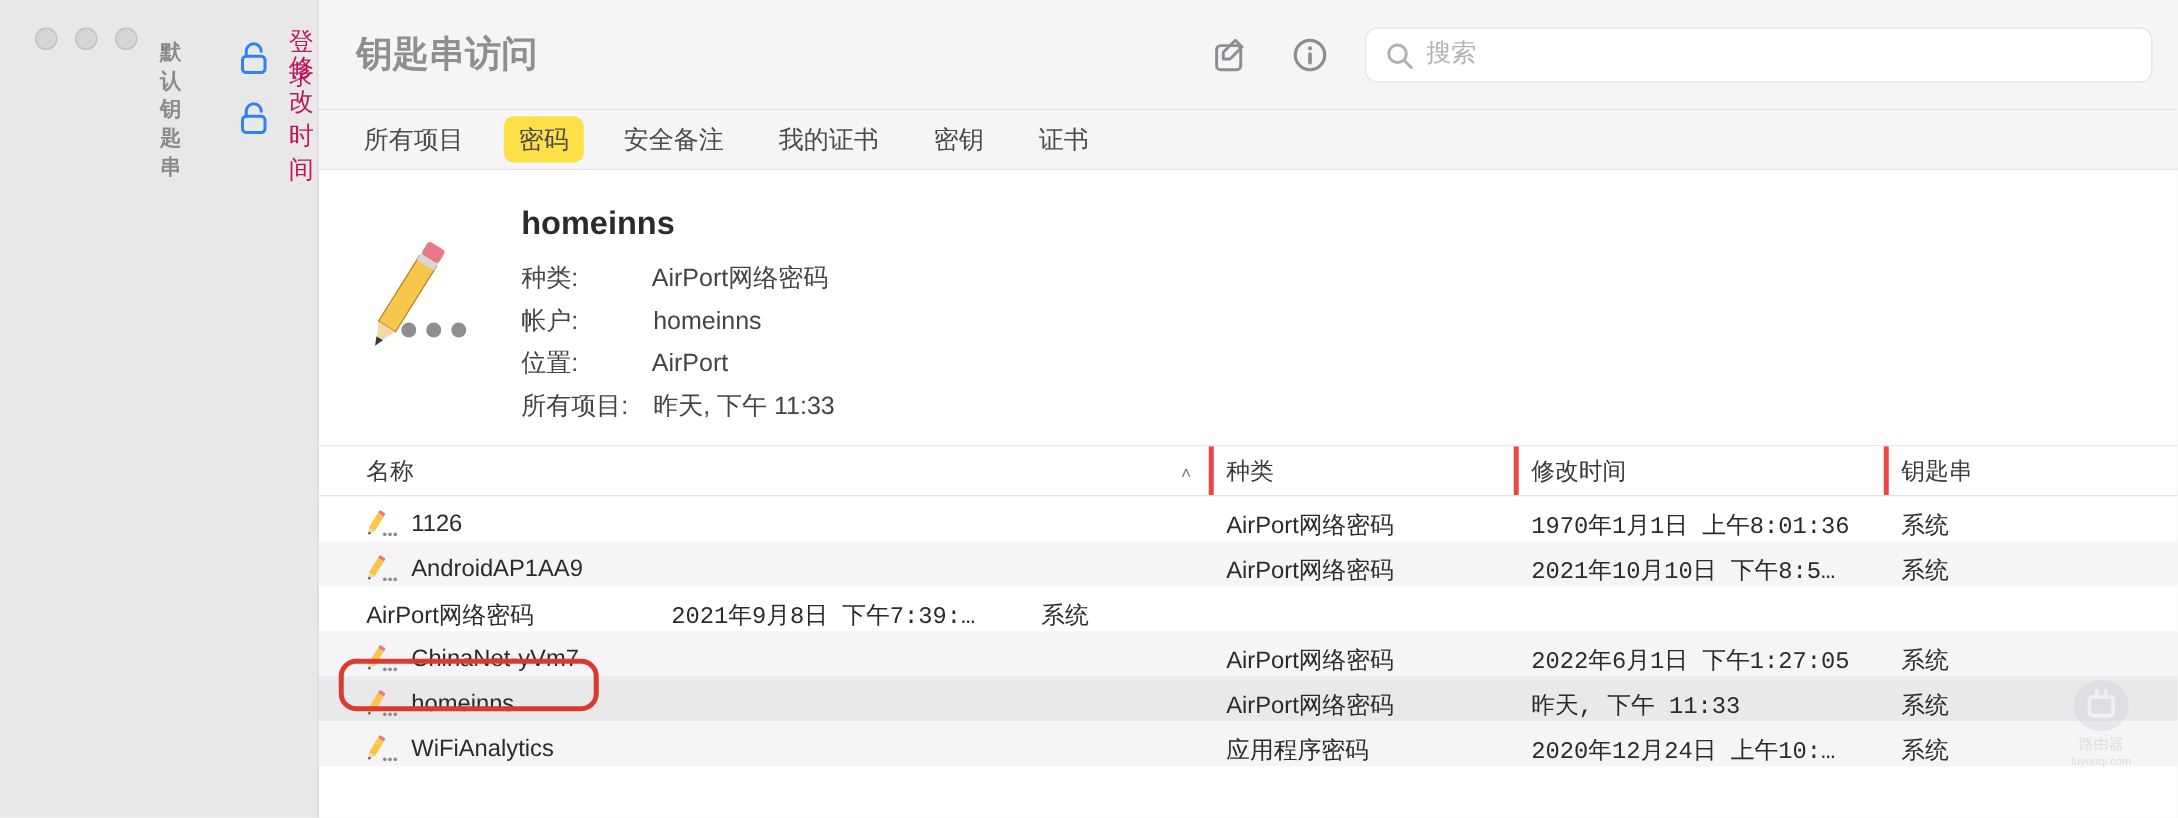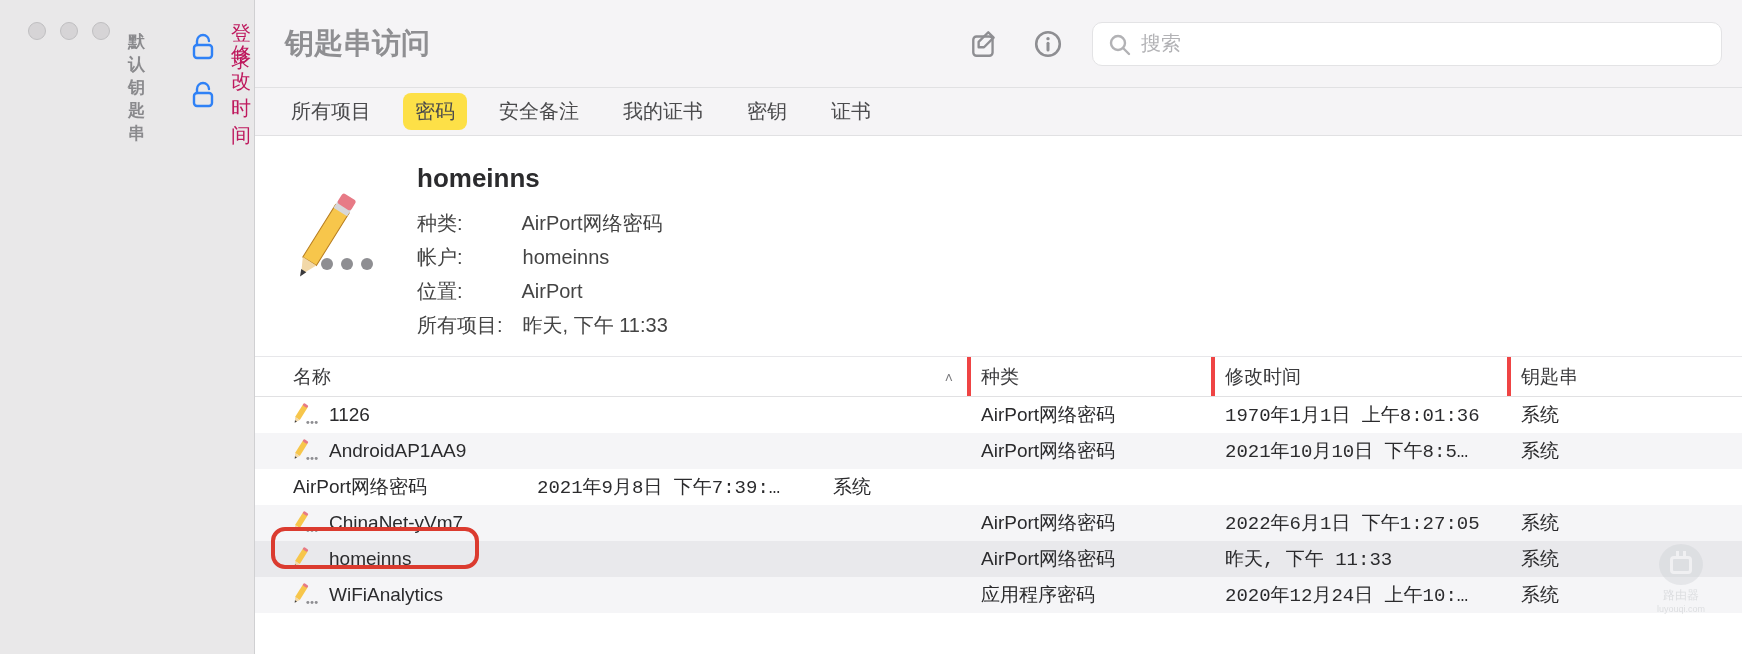--- a/index.html
+++ b/index.html
@@ -41,21 +41,21 @@
 
   .table { flex:1; overflow:hidden; position:relative;}
   .thead { display:flex; height:40px; align-items:center; border-bottom:1px solid #e1e1e3; font-size:19px; color:#3a3a3c; padding-left:28px;}
   .th { border-right:4px solid #ef4444; height:100%; display:flex; align-items:center; padding-left:10px; position:relative;}
   .th.name { flex:0 0 688px; }
   .th.kind { flex:0 0 244px; }
   .th.date { flex:0 0 296px; }
   .th.chain{ flex:1; border-right:none;}
   .sort-caret { position:absolute; right:14px; bottom:10px; font-size:14px; color:#7a7a7d;}
   .tbody { }
-  .tr { display:flex; height:36px; align-items:center; font-size:19px; padding-left:28px; }
+  .tr { display:flex; height:36px; align-items:flex-end; font-size:19px; padding-left:28px; }
   .tr.alt { background:#f5f5f7; }
   .tr.sel { background:#e9e9ec; }
   .td { padding-left:10px; overflow:hidden; text-overflow:ellipsis; white-space:nowrap;}
   .td.name { flex:0 0 688px; display:flex; align-items:center;}
   .td.kind { flex:0 0 244px; }
   .td.date { flex:0 0 296px;font-family:Liberation Mono, monospace; }
   .td.chain{ flex:1; }
   .row-icon { width:26px; height:26px; margin-right:10px; flex:0 0 auto; }
   .ann-box { position:absolute; left:16px; top:170px; width:208px; height:42px; border:4px solid #db3b2f; border-radius:14px; pointer-events:none;}
 

